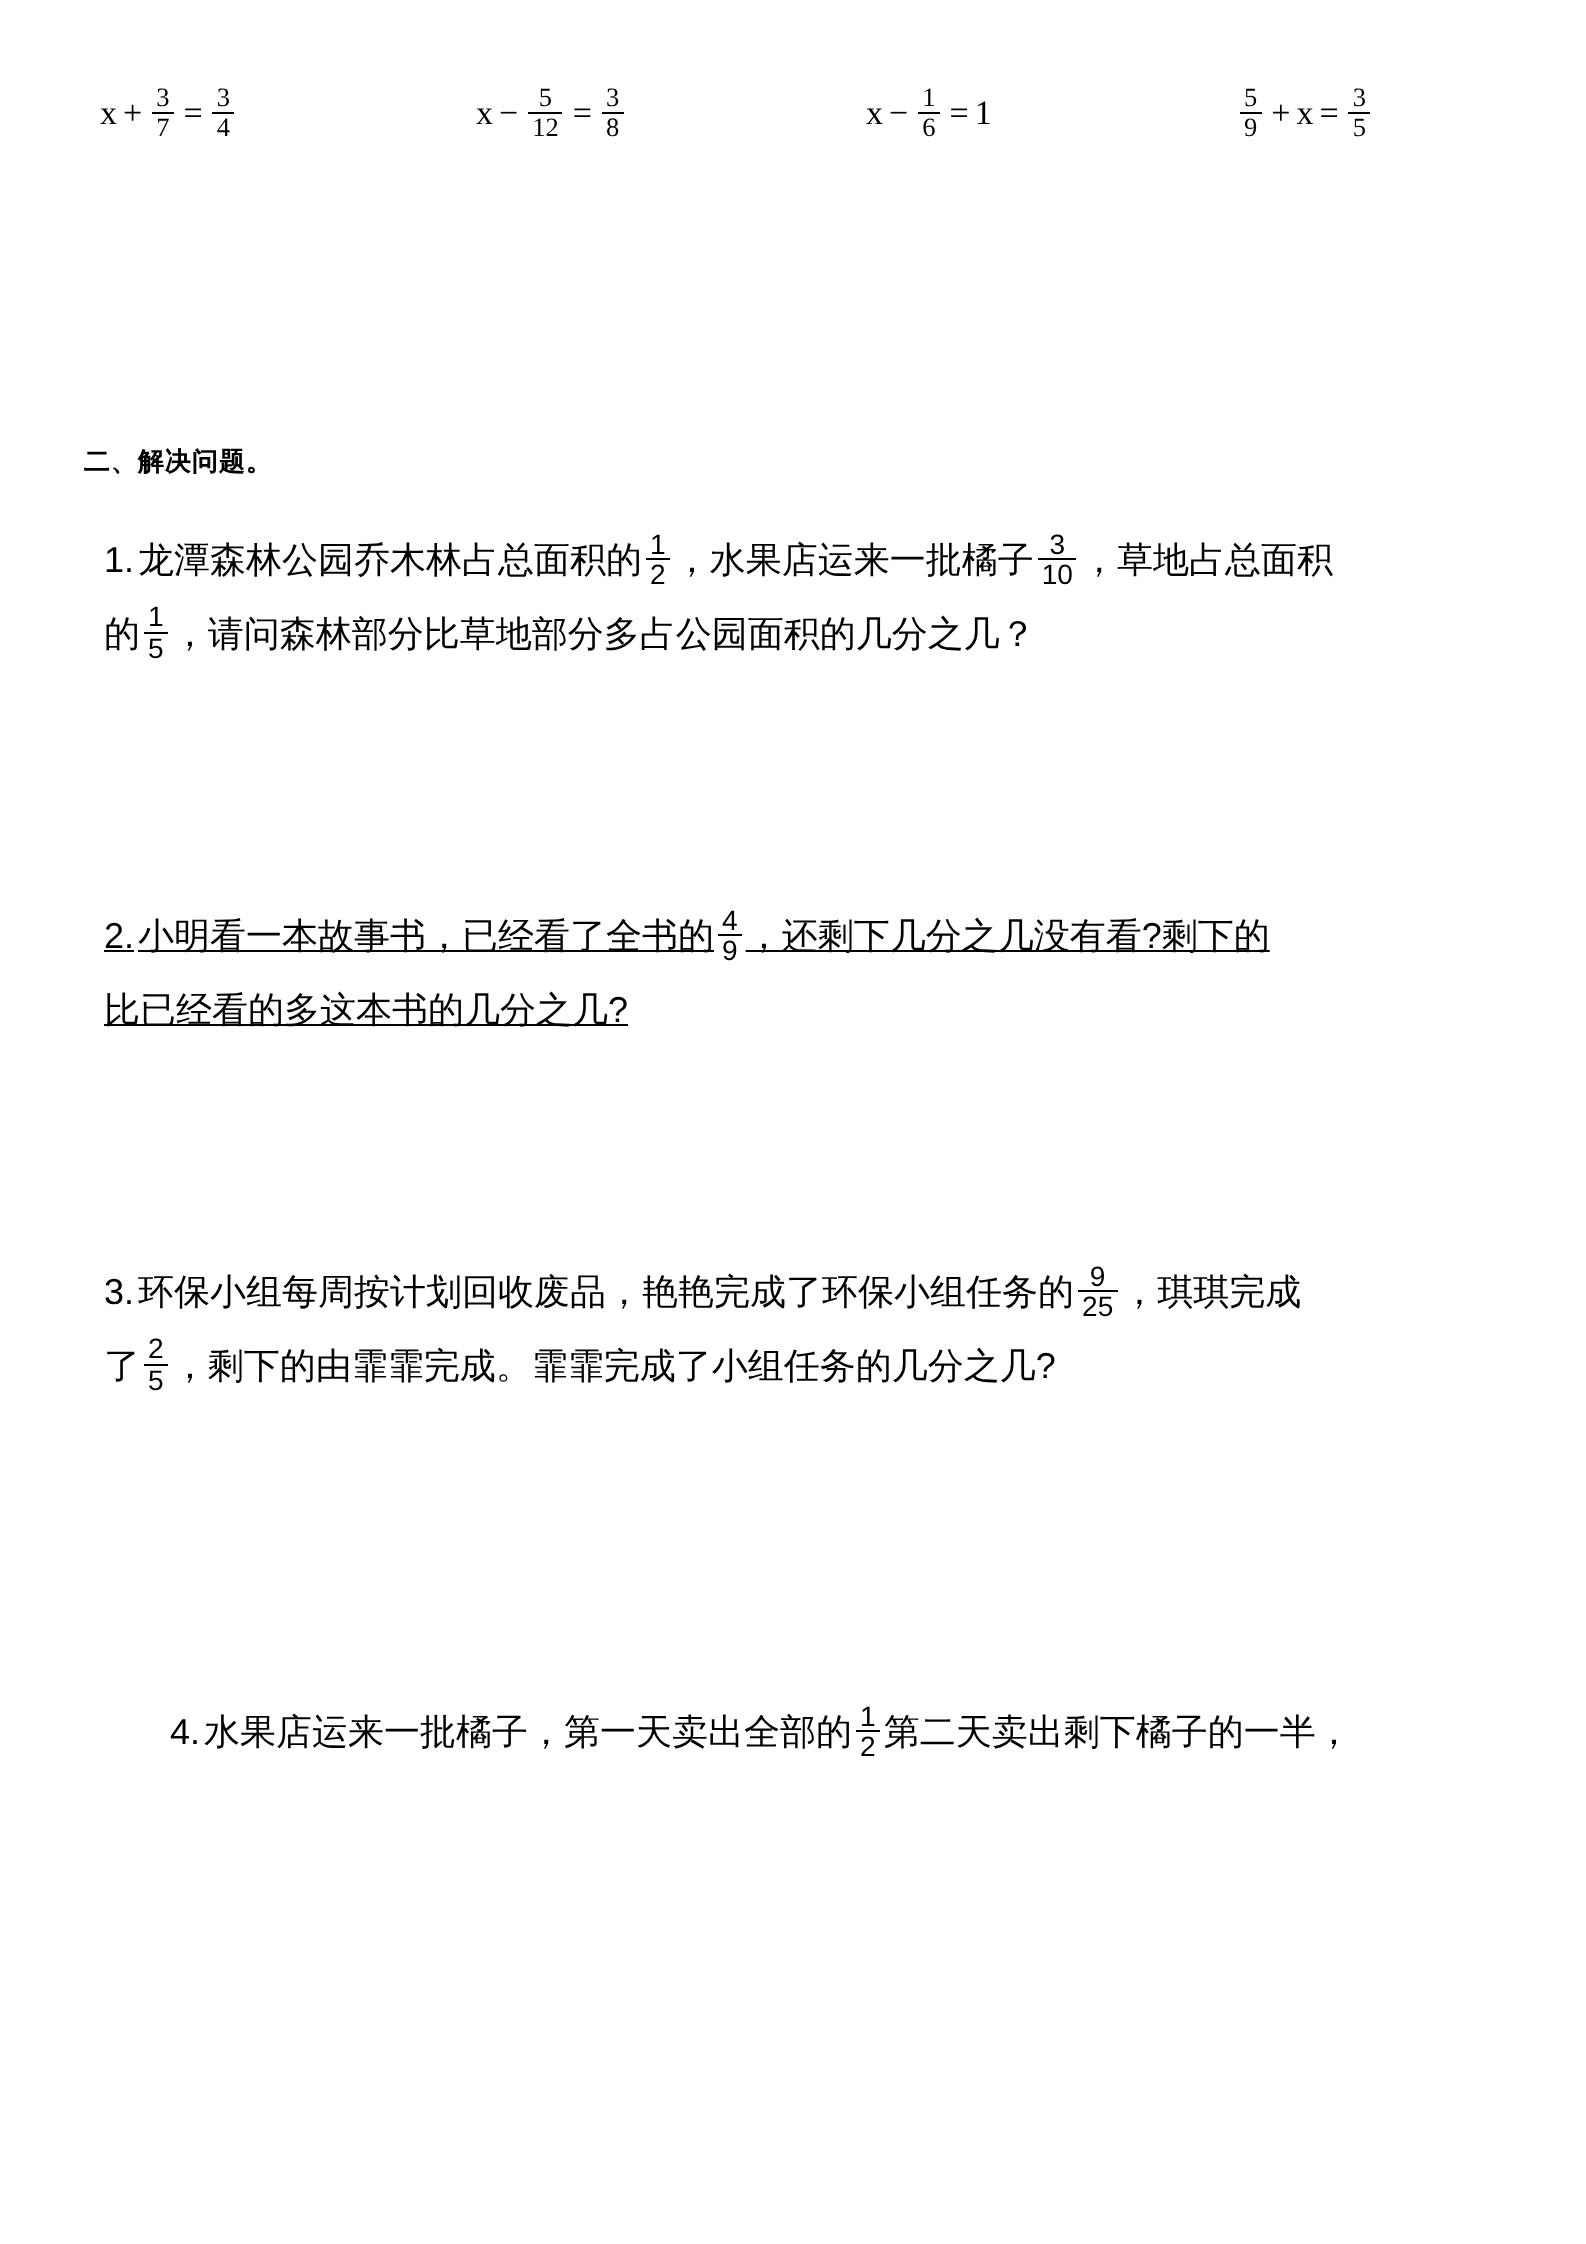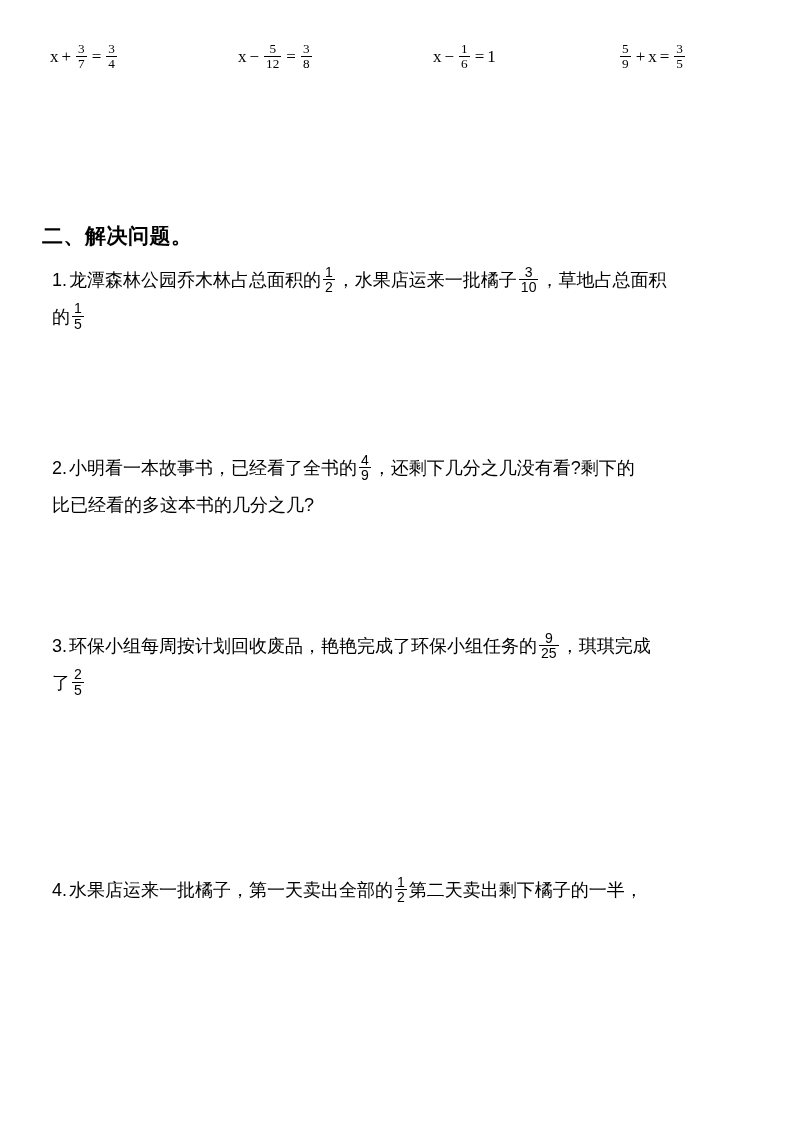--- a/index.html
+++ b/index.html
@@ -62,41 +62,41 @@
   .eq0 { left: 2px; }
   .eq1 { left: 190px; }
   .eq2 { left: 385px; }
   .eq3 { left: 570px; }
 
   
   .section-heading {
     position: absolute;
     top: 222px;
     left: 42px;
-    font-size: 21px;
+    font-size: 13px;
     font-weight: bold;
     letter-spacing: 0.5px;
   }
 
   
   .problem {
     position: absolute;
     left: 52px;
     right: 48px;
     font-size: 18px;
     line-height: 2.05;
     text-align: justify;
   }
   .problem .line {
     display: block;
   }
   .p1 { top: 262px; }
-  .p2 { top: 450px; }
+  .p2 { top: 450px; text-decoration: underline; }
   .p3 { top: 628px; }
-  .p4 { top: 872px; }
+  .p4 { top: 848px; margin-left: 33px; }
   .problem .idx {
     margin-right: 2px;
   }
 </style>
 </head>
 <body>
 
 <div class="page">
 
   <div class="equation-row">
@@ -116,30 +116,30 @@
     <div class="equation eq3">
       <span class="frac"><span class="num">5</span><span class="den">9</span></span><span class="op">+</span><span>x</span><span class="op">=</span><span class="frac"><span class="num">3</span><span class="den">5</span></span>
     </div>
 
   </div>
 
   <div class="section-heading">二、解决问题。</div>
 
   <div class="problem p1">
     <span class="line"><span class="idx">1.</span><span>龙潭森林公园乔木林占总面积的</span><span class="frac"><span class="num">1</span><span class="den">2</span></span><span>，水果店运来一批橘子</span><span class="frac"><span class="num">3</span><span class="den">10</span></span><span>，草地占总面积</span></span>
-    <span class="line"><span>的</span><span class="frac"><span class="num">1</span><span class="den">5</span></span></span>
+    <span class="line"><span>的</span><span class="frac"><span class="num">1</span><span class="den">5</span></span><span>，请问森林部分比草地部分多占公园面积的几分之几？</span></span>
   </div>
 
   <div class="problem p2">
     <span class="line"><span class="idx">2.</span><span>小明看一本故事书，已经看了全书的</span><span class="frac"><span class="num">4</span><span class="den">9</span></span><span>，还剩下几分之几没有看?剩下的</span></span>
     <span class="line"><span>比已经看的多这本书的几分之几?</span></span>
   </div>
 
   <div class="problem p3">
     <span class="line"><span class="idx">3.</span><span>环保小组每周按计划回收废品，艳艳完成了环保小组任务的</span><span class="frac"><span class="num">9</span><span class="den">25</span></span><span>，琪琪完成</span></span>
-    <span class="line"><span>了</span><span class="frac"><span class="num">2</span><span class="den">5</span></span></span>
+    <span class="line"><span>了</span><span class="frac"><span class="num">2</span><span class="den">5</span></span><span>，剩下的由霏霏完成。霏霏完成了小组任务的几分之几?</span></span>
   </div>
 
   <div class="problem p4">
     <span class="line"><span class="idx">4.</span><span>水果店运来一批橘子，第一天卖出全部的</span><span class="frac"><span class="num">1</span><span class="den">2</span></span><span>第二天卖出剩下橘子的一半，</span></span>
   </div>
 
 </div>
 
 </body></html>

